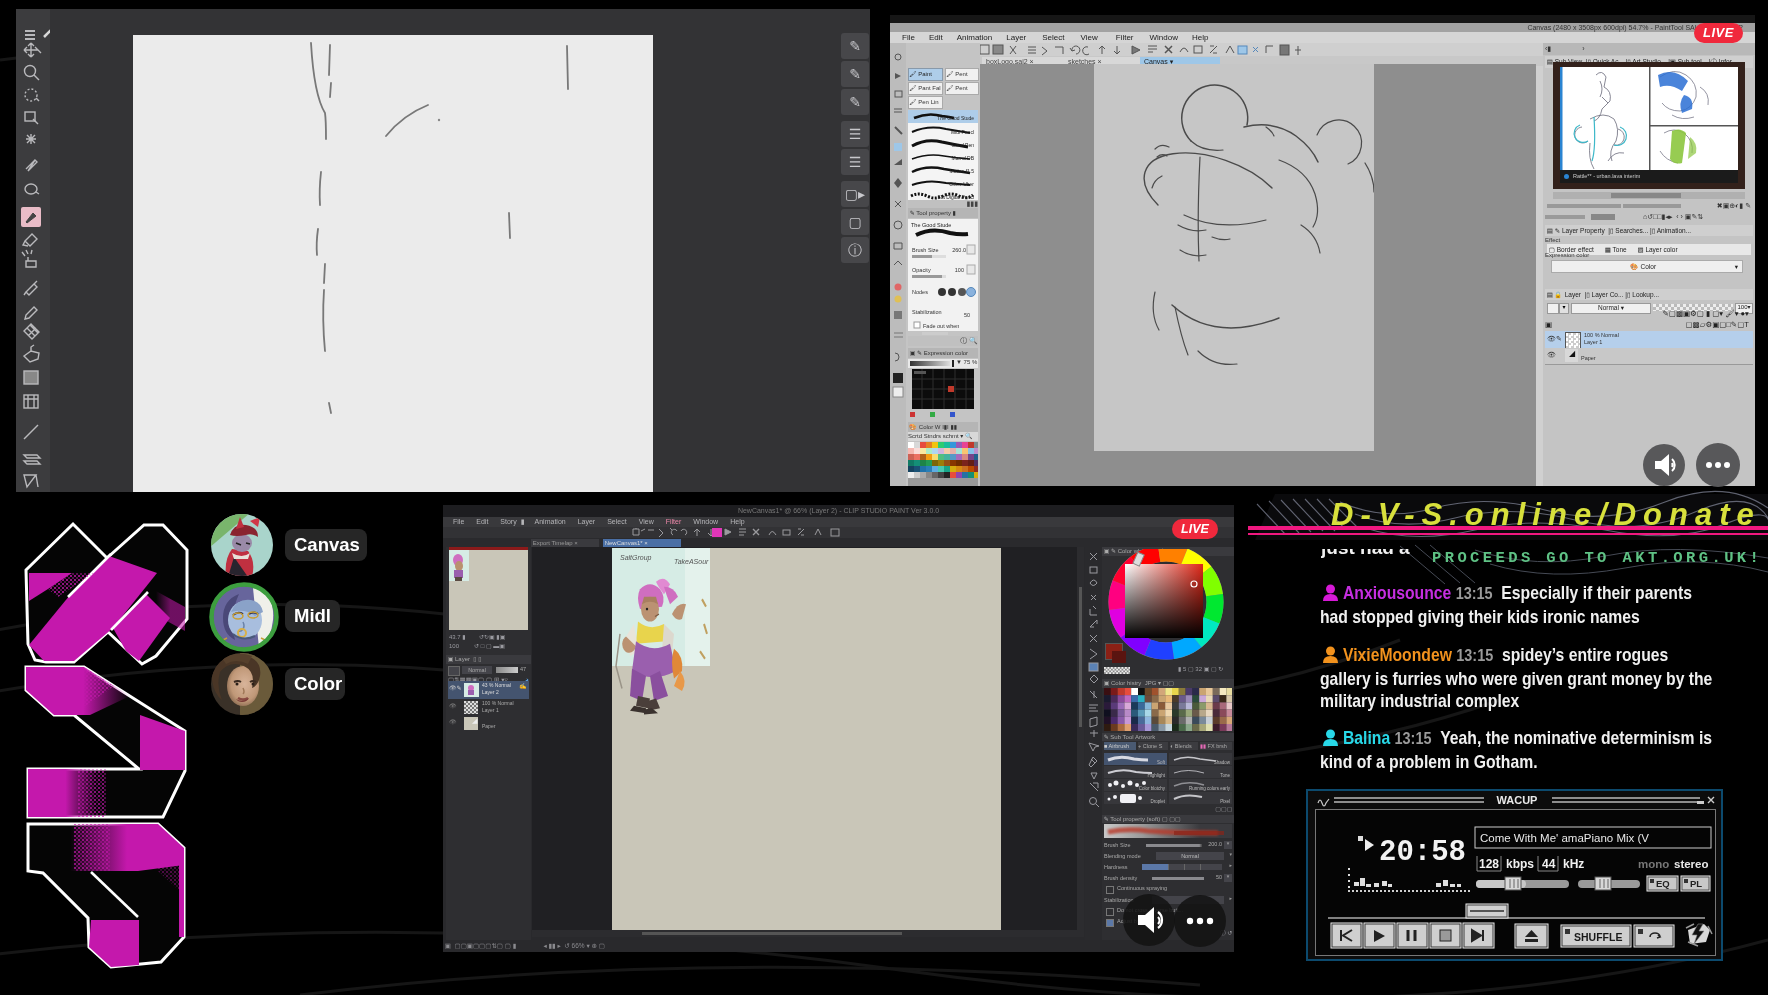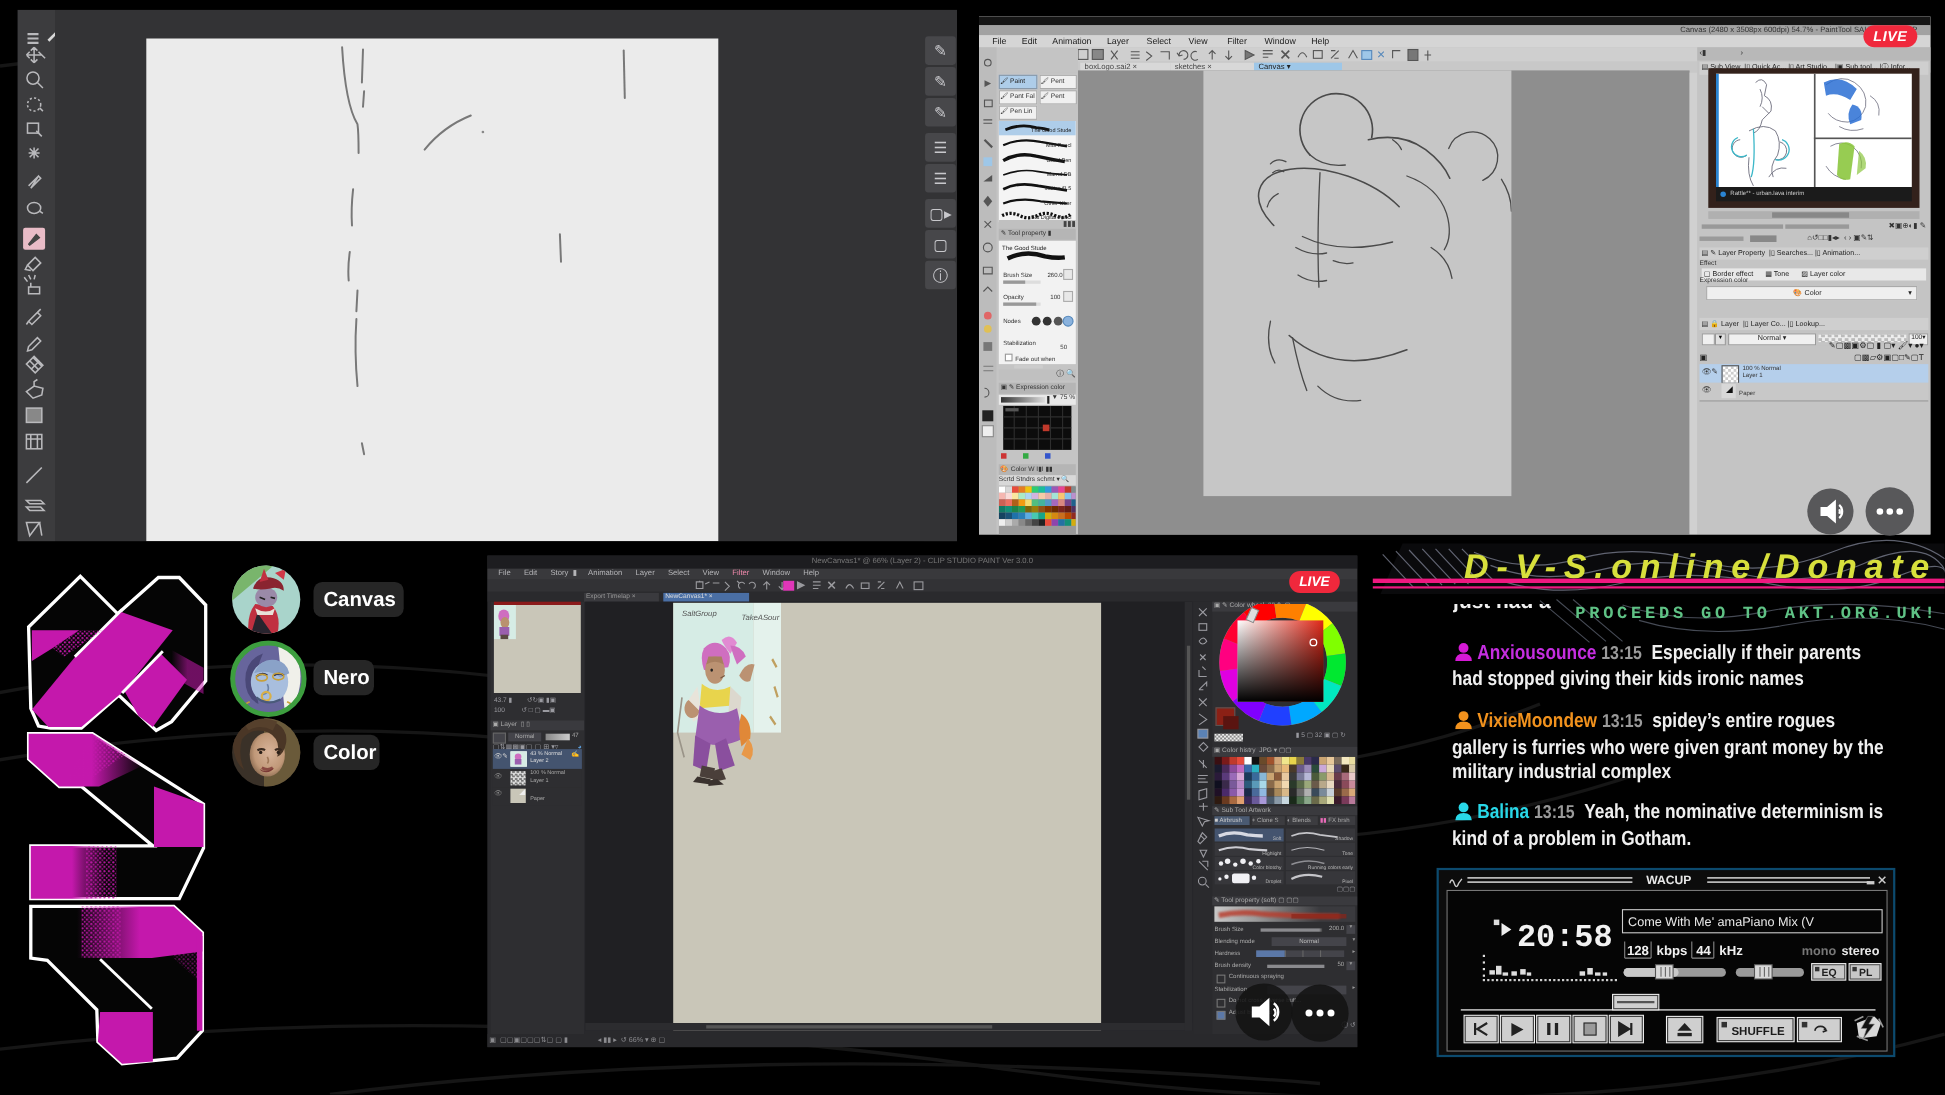--- a/index.html
+++ b/index.html
@@ -931,21 +931,21 @@
 <path d="M24,33 q5,-4 10,-1 M40,32 q5,-3 9,0" stroke="#2a2a4a" stroke-width="2" fill="none"></path>
 <ellipse cx="29" cy="34" rx="5" ry="3" fill="none" stroke="#c8a038" stroke-width="1.5"></ellipse>
 <ellipse cx="44" cy="33" rx="5" ry="3" fill="none" stroke="#c8a038" stroke-width="1.5"></ellipse>
 <path d="M34,40 q2,4 0,7 q-2,3 -5,2" stroke="#6a82a8" stroke-width="1.5" fill="none"></path>
 <circle cx="33" cy="51" r="4" fill="none" stroke="#d8b048" stroke-width="2"></circle>
 <path d="M24,52 q10,8 22,2" stroke="#4a5a7a" stroke-width="2" fill="none"></path>
 <path d="M14,58 l4,-2 M52,56 l4,2" stroke="#c8a038" stroke-width="1.5"></path>
 </g>
 <circle cx="35" cy="35" r="32.5" fill="none" stroke="#3d9e3f" stroke-width="4.5"></circle>
 </svg>
-<div class="tag" style="left:80px;top:90px;width:46px;height:32px;font-size:18.5px;line-height:32px;padding-left:9px;">Nero</div>
+<div class="tag" style="left:80px;top:90px;width:46px;height:32px;font-size:18.5px;line-height:32px;padding-left:9px;">Midl</div>
 <svg width="64" height="64" style="position:absolute;left:5px;top:142px;">
 <defs>
         <clipPath id="av3">
           <circle cx="32" cy="32" r="31"></circle>
         </clipPath>
 <radialGradient id="face" cx="0.55" cy="0.45" r="0.6">
           <stop offset="0" stop-color="#d8b49a"></stop>
           <stop offset="0.7" stop-color="#c09878"></stop>
           <stop offset="1" stop-color="#8a6a50"></stop>
         </radialGradient>

